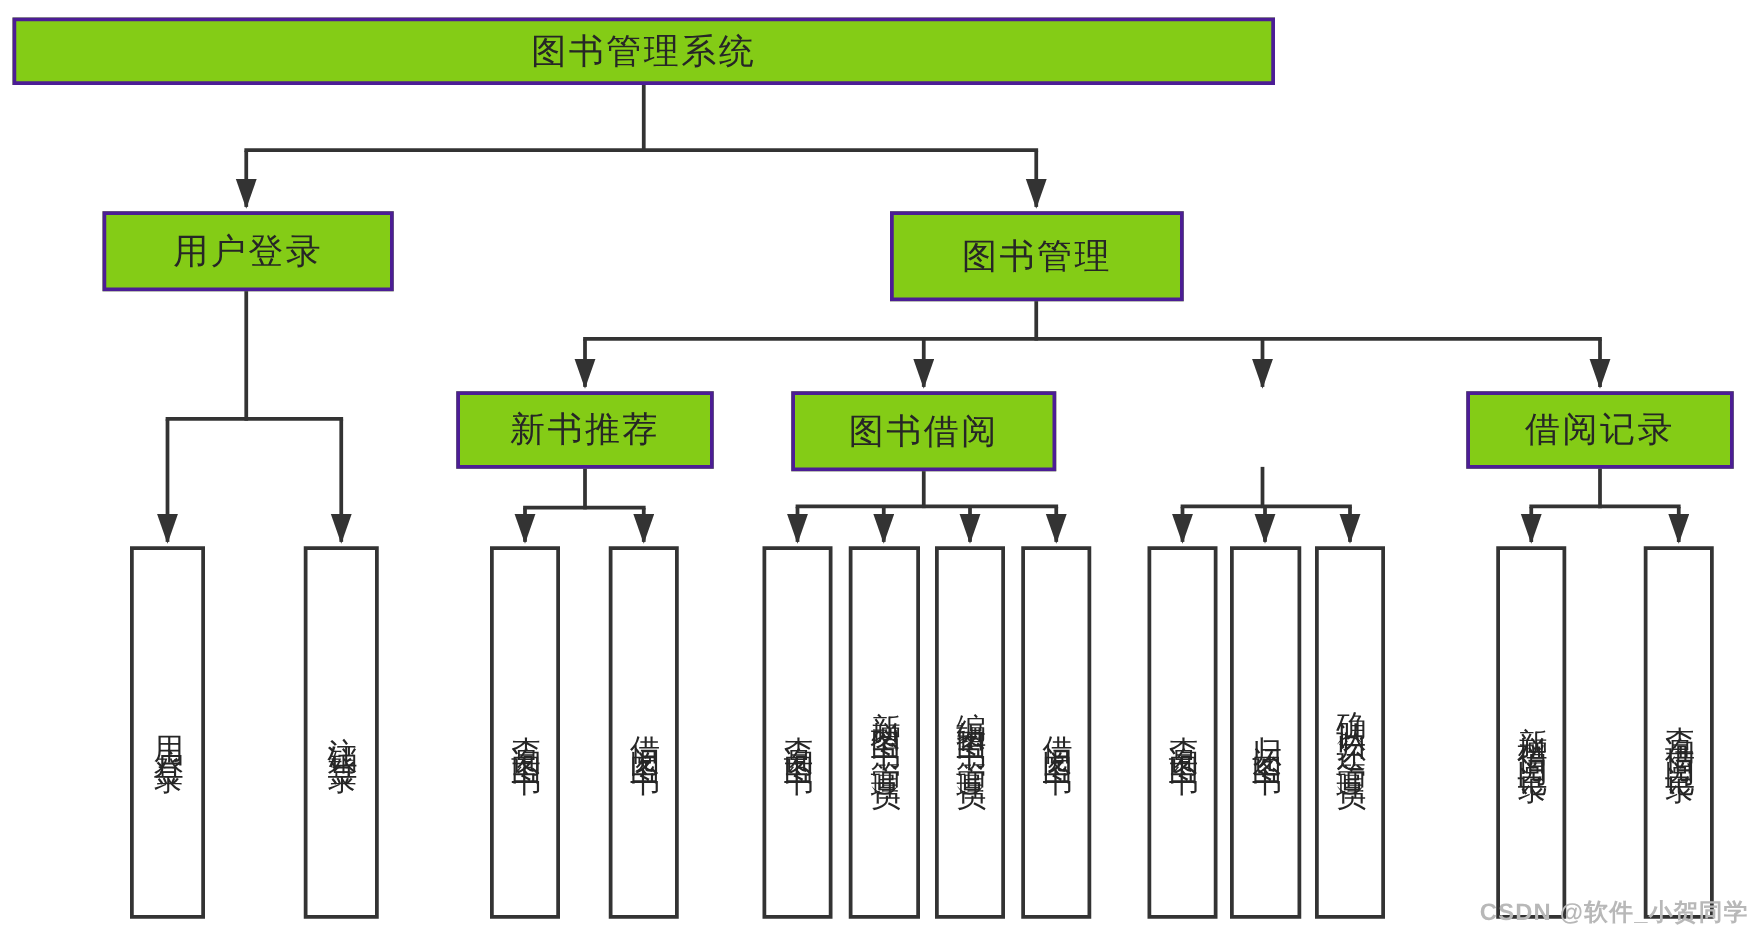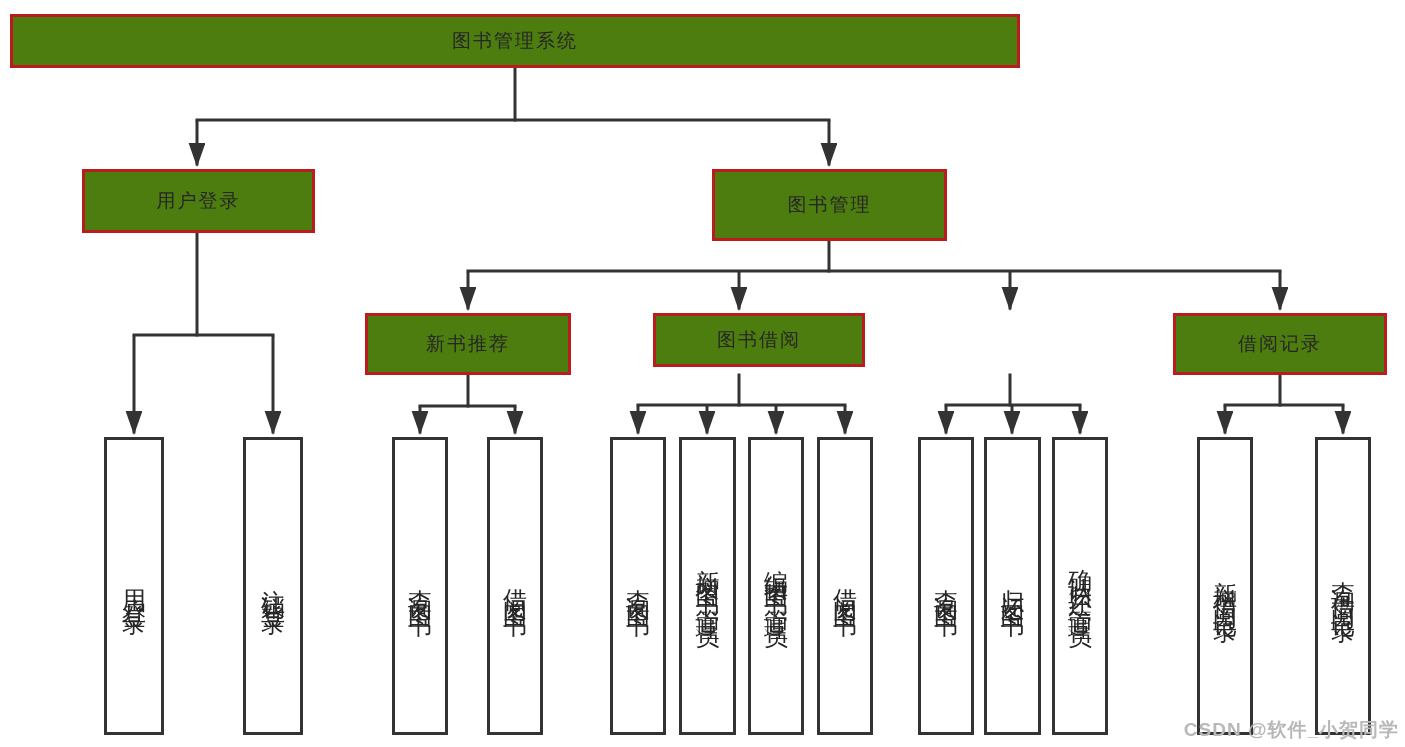--- a/index.html
+++ b/index.html
@@ -12,26 +12,26 @@
     overflow: hidden;
   }
   .connectors {
     position: absolute;
     left: 0; top: 0;
     width: 1405px; height: 747px;
   }
   .hnode {
     position: absolute;
     box-sizing: border-box;
-    border: 3px solid #b91c1c;
-    background: #4d7c0f;
+    border: 3px solid #4c1d95;
+    background: #84cc16;
     display: flex;
     align-items: center;
     justify-content: center;
-    font-size: 19px;
+    font-size: 28px;
     letter-spacing: 2px;
     color: #262626;
     z-index: 2;
   }
   .vnode {
     position: absolute;
     top: 437px;
     height: 298px;
     box-sizing: border-box;
     border: 3px solid #333333;
@@ -45,21 +45,21 @@
     line-height: 1;
     letter-spacing: 8px;
     color: #262626;
     z-index: 2;
   }
   
   .n-root           { left: 10px;   top: 14px;  width: 1010px; height: 54px; }
   .n-user-login     { left: 82px;   top: 169px; width: 233px;  height: 64px; }
   .n-book-mgmt      { left: 712px;  top: 169px; width: 235px;  height: 72px; }
   .n-new-book       { left: 365px;  top: 313px; width: 206px;  height: 62px; }
-  .n-book-borrow    { left: 633px;  top: 313px; width: 212px;  height: 54px; margin-left: 20px; }
+  .n-book-borrow    { left: 633px;  top: 313px; width: 212px;  height: 64px; }
   .n-current-borrow { left: 903px;  top: 313px; width: 214px;  height: 62px; }
   .n-borrow-record  { left: 1173px; top: 313px; width: 214px;  height: 62px; }
   
   .v-1  { left: 104px;  width: 60px; }
   .v-2  { left: 243px;  width: 60px; }
   .v-3  { left: 392px;  width: 56px; }
   .v-4  { left: 487px;  width: 56px; }
   .v-5  { left: 610px;  width: 56px; }
   .v-6  { left: 679px;  width: 57px; }
   .v-7  { left: 748px;  width: 56px; }

